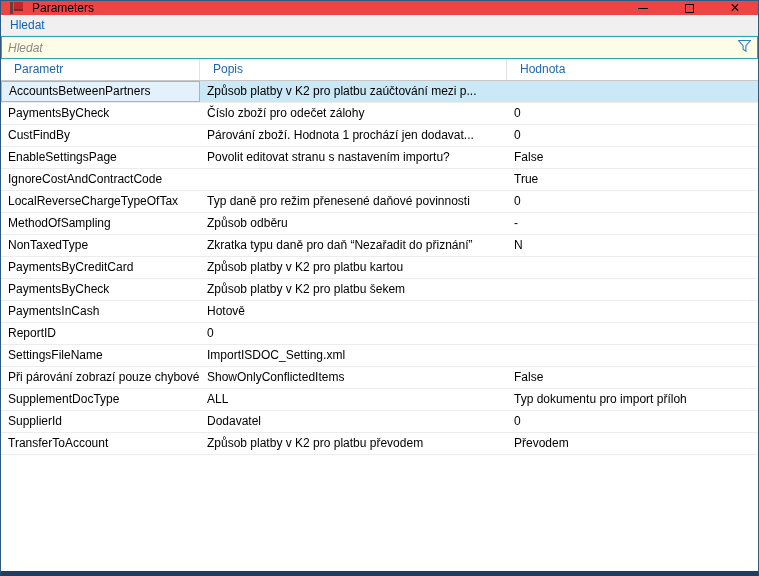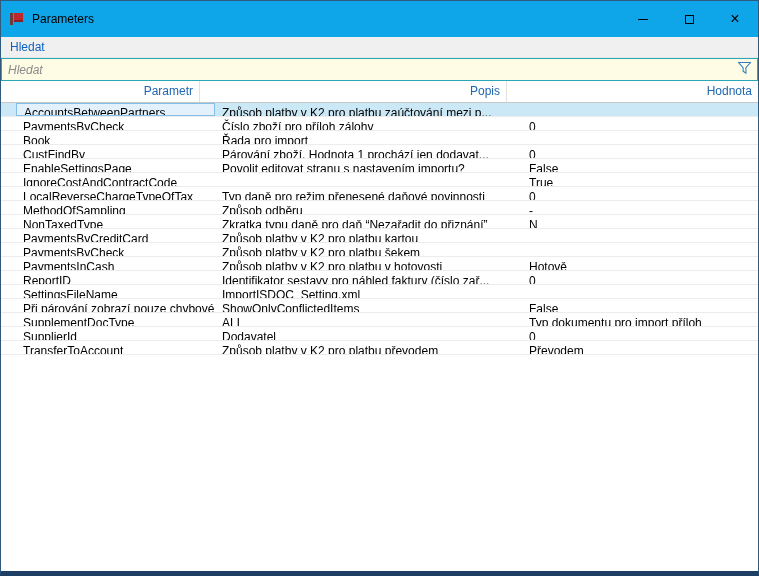--- a/index.html
+++ b/index.html
@@ -12,42 +12,42 @@
   }
   .window {
     width: 759px; height: 576px;
     border: 1px solid #2f5a7e;
     border-bottom: 5px solid #1d3f63;
     display: flex; flex-direction: column;
     background: #fff;
     overflow: hidden;
   }
   
-  .titlebar { height: 36px; display: flex; align-items: center; background: #0ea5e9; flex: 0 0 auto; }
+  .titlebar { height: 14px; display: flex; align-items: center; background: #ef4444; flex: 0 0 auto; }
   .app-icon { width: 16px; height: 16px; margin: 0 7px 0 8px; display: inline-block; }
   .title-text { font-size: 12px; color: #000; }
   .titlebar-buttons { margin-left: auto; display: flex; height: 100%; }
   .tb-btn { width: 46px; height: 100%; display: flex; align-items: center; justify-content: center; cursor: default; }
   .glyph-min { width: 10px; height: 1px; background: #000; display: inline-block; }
   .glyph-max { width: 9px; height: 9px; border: 1px solid #000; display: inline-block; }
   .glyph-close { font-size: 16px; line-height: 1; color: #000; }
   
   .menubar { height: 21px; background: #f0f0f0; display: flex; align-items: center; padding-left: 9px; border-bottom: 1px solid #e6e6e6; flex: 0 0 auto; }
   .menu-link { color: var(--link-blue, #0b61c4); font-size: 12px; cursor: pointer; }
   
   .searchbar { height: 23px; border: 1px solid var(--search-border, #28a7b5); background: var(--search-bg, #fffce6); display: flex; align-items: center; flex: 0 0 auto; }
   .search-input { flex: 1; border: none; outline: none; background: transparent; font-style: italic; color: #444; padding: 0 6px; font-family: inherit; font-size: 12px; height: 100%; }
   .search-input::placeholder { color: #8a8a8a; font-style: italic; }
   .filter-btn { width: 26px; height: 100%; display: flex; align-items: center; justify-content: center; cursor: pointer; }
   
   .grid-header { display: grid; grid-template-columns: 199px 307px 1fr; height: 22px; background: #fff; border-bottom: 1px solid #c7c7c7; flex: 0 0 auto; }
-  .hcell { color: var(--header-text, #1e66b0); line-height: 21px; padding: 0 6px 0 13px; white-space: nowrap; overflow: hidden; cursor: pointer; text-align: right; }
+  .hcell { color: var(--header-text, #1e66b0); line-height: 21px; padding: 0 6px 0 13px; white-space: nowrap; overflow: hidden; cursor: pointer; }
   .hcell.sep { border-right: 1px solid #e1e1e1; }
   .grid-body { flex: 1 1 auto; overflow: hidden; background: #fff; }
-  .grid-row { display: grid; grid-template-columns: 199px 307px 1fr; height: 14px; border-bottom: 1px solid #ececec; background: #fff; cursor: default; padding-left: 15px; }
+  .grid-row { display: grid; grid-template-columns: 199px 307px 1fr; height: 22px; border-bottom: 1px solid #ececec; background: #fff; cursor: default; }
   .cell { line-height: 21px; padding: 0 6px 0 7px; white-space: nowrap; overflow: hidden; }
   .grid-row.selected { background: var(--selection, #cbe8f6); }
   .grid-row.selected .cell-param {
     border: 1px solid var(--selection-border, #84bfe8);
     background: var(--selection-cell, #e2f1fb);
     line-height: 19px;
   }
 </style>
 </head>
 <body>
@@ -98,27 +98,22 @@
   </div>
 
   <div class="grid-body">
       <div class="grid-row selected">
     <div class="cell cell-param">AccountsBetweenPartners</div>
     <div class="cell cell-desc">Způsob platby v K2 pro platbu zaúčtování mezi p...</div>
     <div class="cell cell-value"></div>
   </div>
       <div class="grid-row">
     <div class="cell cell-param">PaymentsByCheck</div>
-    <div class="cell cell-desc">Číslo zboží pro příloh zálohy</div>
+    <div class="cell cell-desc">Číslo zboží pro odečet zálohy</div>
     <div class="cell cell-value">0</div>
-  </div>
-      <div class="grid-row">
-    <div class="cell cell-param">Book</div>
-    <div class="cell cell-desc">Řada pro import</div>
-    <div class="cell cell-value"></div>
   </div>
       <div class="grid-row">
     <div class="cell cell-param">CustFindBy</div>
     <div class="cell cell-desc">Párování zboží. Hodnota 1 prochází jen dodavat...</div>
     <div class="cell cell-value">0</div>
   </div>
       <div class="grid-row">
     <div class="cell cell-param">EnableSettingsPage</div>
     <div class="cell cell-desc">Povolit editovat stranu s nastavením importu?</div>
     <div class="cell cell-value">False</div>
@@ -148,26 +143,24 @@
     <div class="cell cell-desc">Způsob platby v K2 pro platbu kartou</div>
     <div class="cell cell-value"></div>
   </div>
       <div class="grid-row">
     <div class="cell cell-param">PaymentsByCheck</div>
     <div class="cell cell-desc">Způsob platby v K2 pro platbu šekem</div>
     <div class="cell cell-value"></div>
   </div>
       <div class="grid-row">
     <div class="cell cell-param">PaymentsInCash</div>
-    <div class="cell cell-desc">Způsob platby v K2 pro platbu v hotovosti</div>
     <div class="cell cell-value">Hotově</div>
   </div>
       <div class="grid-row">
     <div class="cell cell-param">ReportID</div>
-    <div class="cell cell-desc">Identifikator sestavy pro náhled faktury (číslo zař...</div>
     <div class="cell cell-value">0</div>
   </div>
       <div class="grid-row">
     <div class="cell cell-param">SettingsFileName</div>
     <div class="cell cell-value">ImportISDOC_Setting.xml</div>
   </div>
       <div class="grid-row">
     <div class="cell cell-desc">Při párování zobrazí pouze chybové položky</div>
     <div class="cell cell-param">ShowOnlyConflictedItems</div>
     <div class="cell cell-value">False</div>

